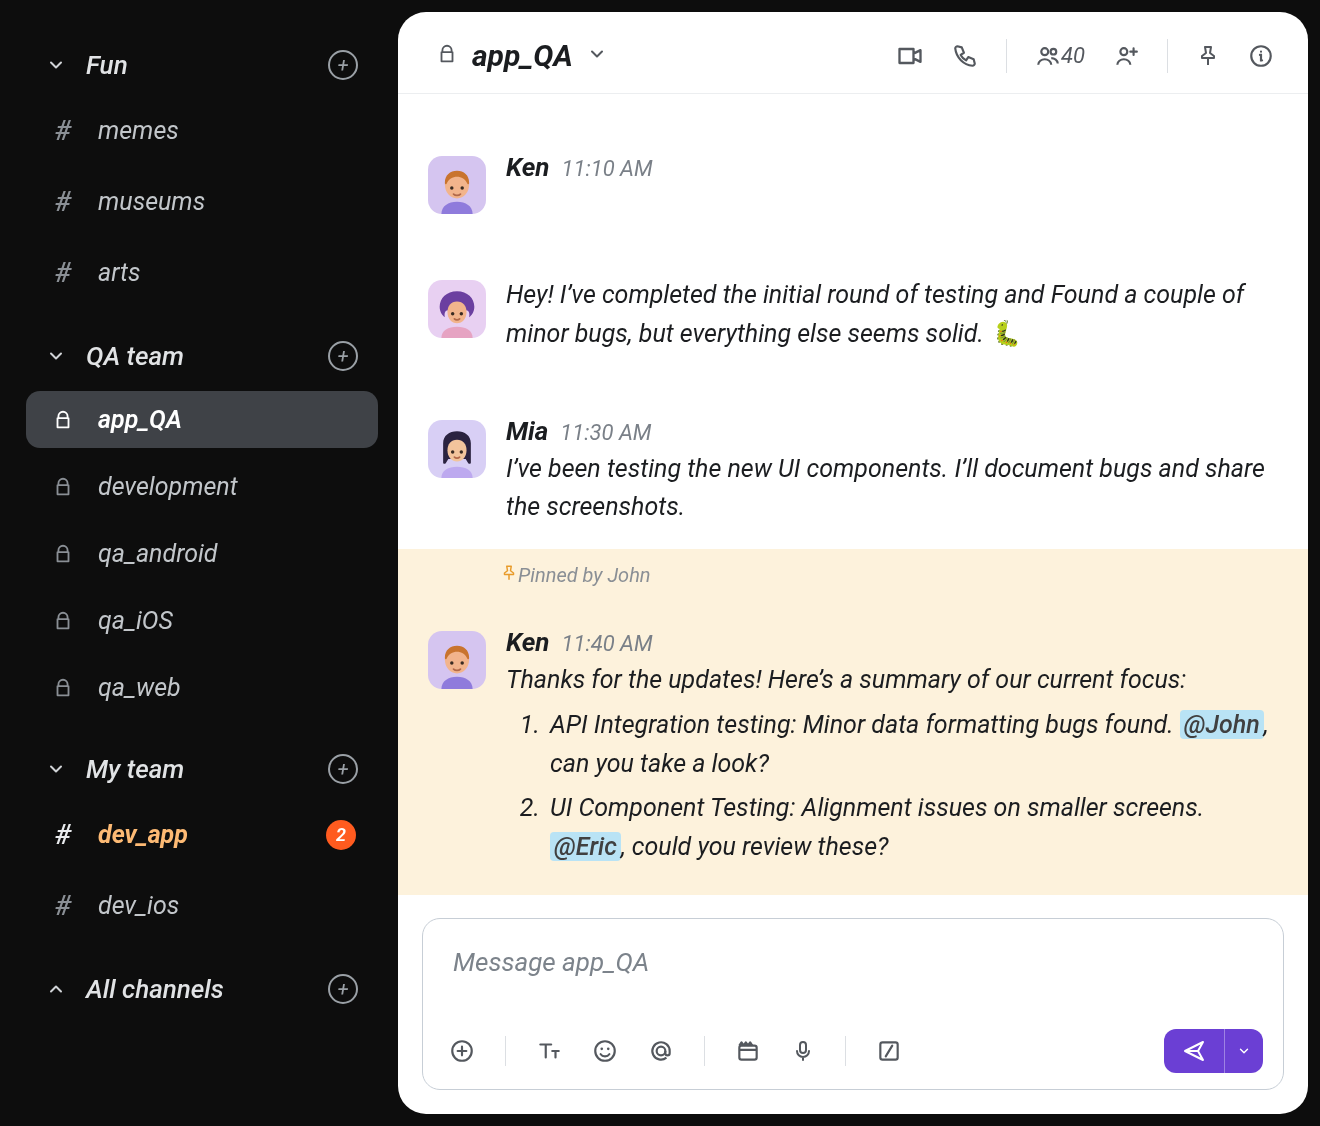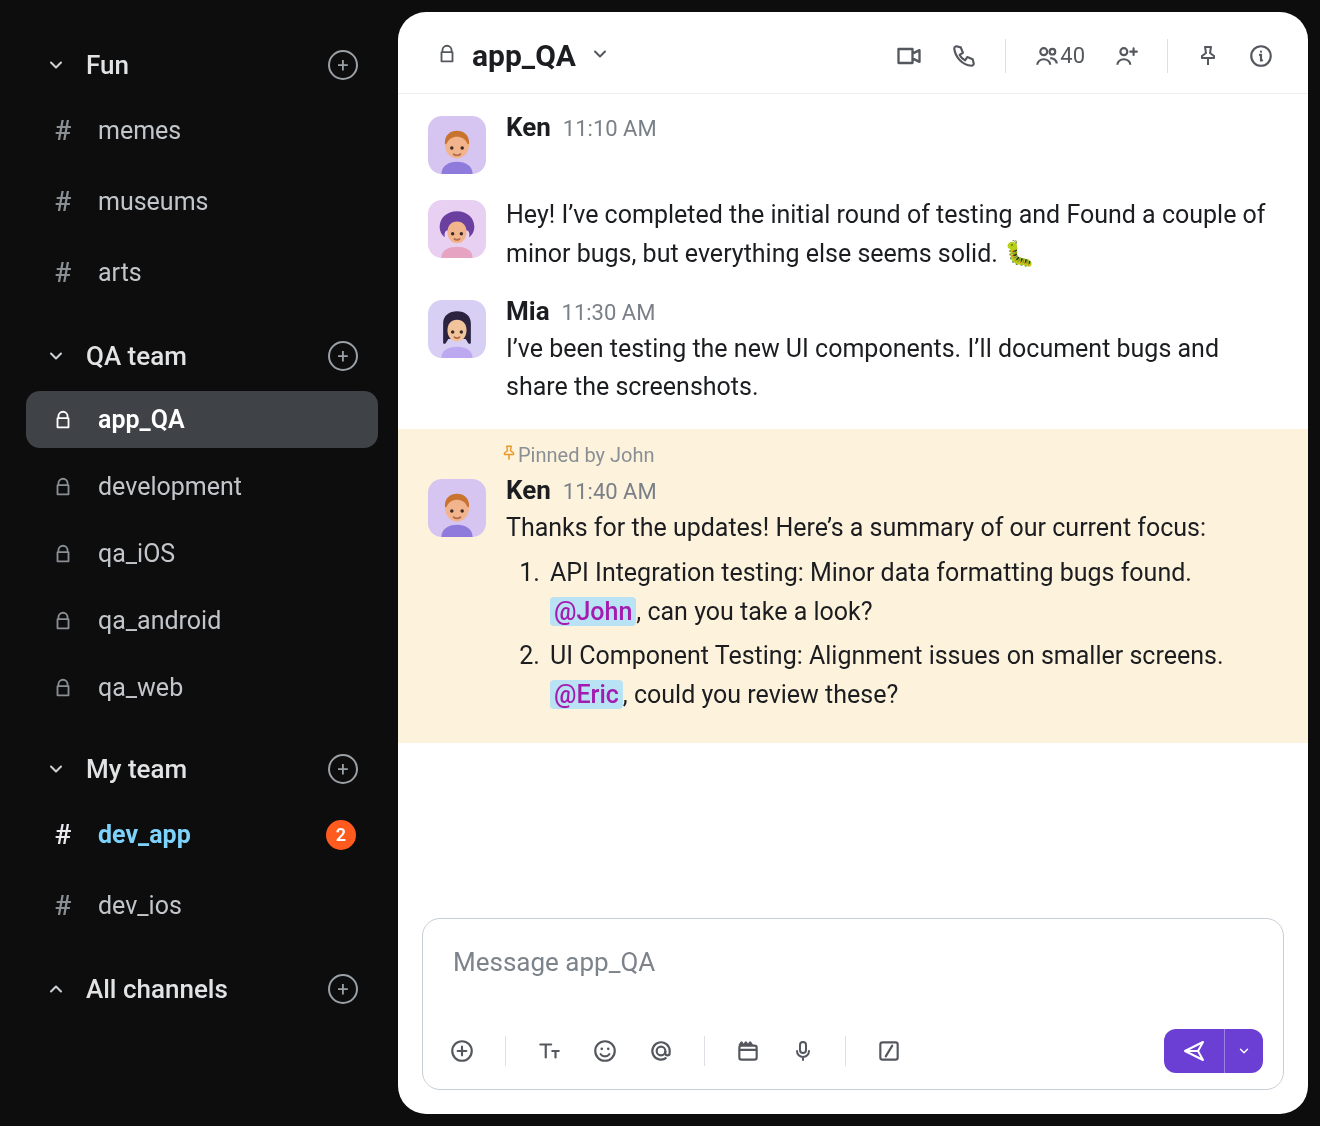--- a/index.html
+++ b/index.html
@@ -11,20 +11,21 @@
     width: 1320px;
     height: 1126px;
     overflow: hidden;
     padding: 12px;
     border-radius: 24px;
   }
   .app {
     display: flex;
     width: 100%;
     height: 100%;
+    font-style: italic;
   }
   
   .sidebar {
     width: 380px;
     background: #0d0d0d;
     color: #d0d3d6;
     padding: 28px 14px 28px 14px;
     display: flex;
     flex-direction: column;
     gap: 10px;
@@ -48,21 +49,21 @@
     display:flex;align-items:center;gap:22px;
     padding: 14px 24px;
     border-radius: 14px;
     cursor:pointer;
     font-size: 25px;
     color:#c2c6ca;
     position: relative;
   }
   .channel-item .icon-slot { width:26px; display:flex; justify-content:center; }
   .channel-item.active { background:#3f4247; color:#fff; font-weight:600; }
-  .channel-item.bold .label { font-weight:700; color:#7dd3fc; }
+  .channel-item.bold .label { font-weight:700; color:#fdba74; }
   .hash { font-size:28px; color:#8a8f95; font-weight:500;}
   .channel-item.bold .hash, .channel-item.active .hash { color:#e8eaed; }
   .lock-icon { display:inline-flex; }
   .badge {
     position:absolute; right:22px;
     background:#ff5b1f; color:#fff; width:30px;height:30px;border-radius:50%;
     display:flex;align-items:center;justify-content:center;font-size:18px;font-weight:600;
   }
   .spacer-s { height: 8px; }
 
@@ -87,38 +88,38 @@
   .divider-v { width:1px;height:34px;background:#dcdfe3; }
   .member-count {display:flex;align-items:center;gap:0;font-size:22px;color:#54585e;}
   .icon-btn { cursor:pointer; color:#54585e; display:flex;align-items:center; }
 
   .messages {
     flex:1;
     overflow-y:auto;
     padding: 18px 30px 0 24px;
     display:flex;flex-direction:column;gap:22px;
   }
-  .msg { display:flex;gap:20px; padding: 0 6px; }
+  .msg { display:flex;gap:20px; padding: 0 6px; margin-top: 40px; }
   .avatar {
     width:58px;height:58px;border-radius:14px;flex-shrink:0;
     display:flex;align-items:flex-end;justify-content:center;overflow:hidden;
     margin-top:4px;
   }
   .avatar.ken { background:#d5c5f0; }
   .avatar.alex { background:#e8d0f2; }
   .avatar.mia { background:#d8cff5; }
   .avatar svg { width:52px;height:52px; }
   .msg-body { flex:1; }
   .msg-head { display:flex;align-items:baseline;gap:12px;margin-bottom:4px; }
   .author { font-size:26px;font-weight:700;color:#1b1d20; }
   .timestamp { font-size:22px;color:#7a8088; }
   .msg-text { font-size:25px;line-height:1.55;color:#1b1d20; }
   .msg-text ol { padding-left: 40px; margin-top:6px;}
   .msg-text li { padding-left:4px; margin-bottom:6px; }
-  .mention { background:#b9e3f5;color:#a21caf;padding:0 4px;border-radius:4px;font-weight:500; }
+  .mention { background:#b9e3f5;color:#404040;padding:0 4px;border-radius:4px;font-weight:500; }
 
   .pinned-wrap {
     background:#fdf2dc;
     border-radius:0;
     margin: 0 -30px 0 -24px;
     padding: 14px 30px 22px 24px;
   }
   .pinned-header {
     display:flex;align-items:flex-end;
     font-size:20px;color:#8a8f95;margin: 0 0 8px 78px;
@@ -315,29 +316,29 @@
           </svg>
         </span>
       <span class="label">development</span>
     </div>
     <div class="channel-item">
       <span class="icon-slot lock-icon">
           <svg width="22" height="22" style="color:#8a8f95">
             <use href="#lock"></use>
           </svg>
         </span>
-      <span class="label">qa_iOS</span>
+      <span class="label">qa_android</span>
     </div>
     <div class="channel-item">
       <span class="icon-slot lock-icon">
           <svg width="22" height="22" style="color:#8a8f95">
             <use href="#lock"></use>
           </svg>
         </span>
-      <span class="label">qa_android</span>
+      <span class="label">qa_iOS</span>
     </div>
     <div class="channel-item">
       <span class="icon-slot lock-icon">
           <svg width="22" height="22" style="color:#8a8f95">
             <use href="#lock"></use>
           </svg>
         </span>
       <span class="label">qa_web</span>
     </div>
 

